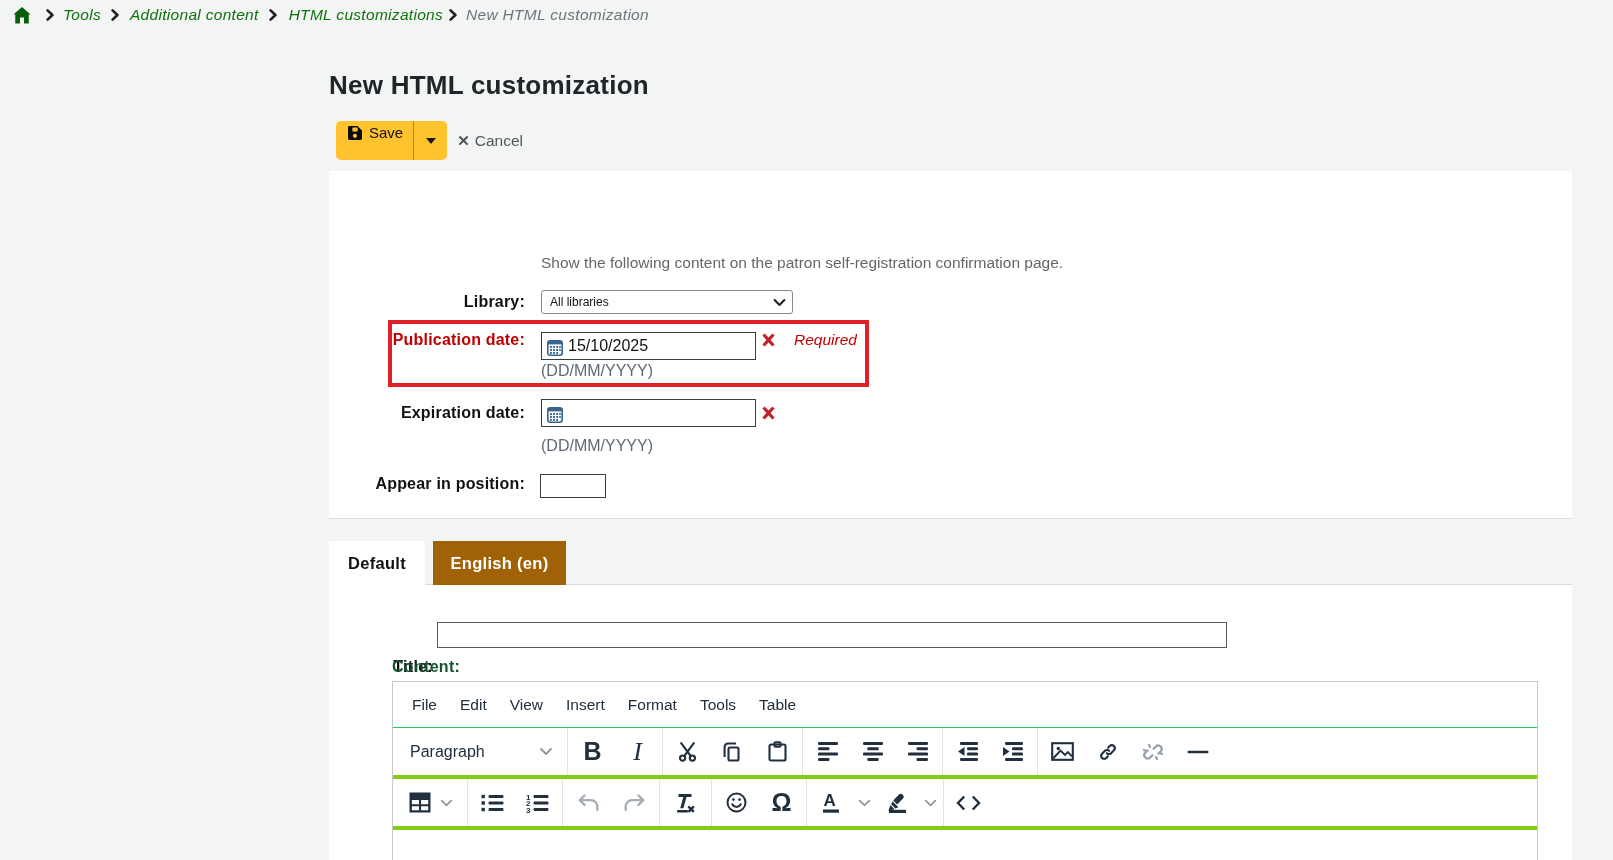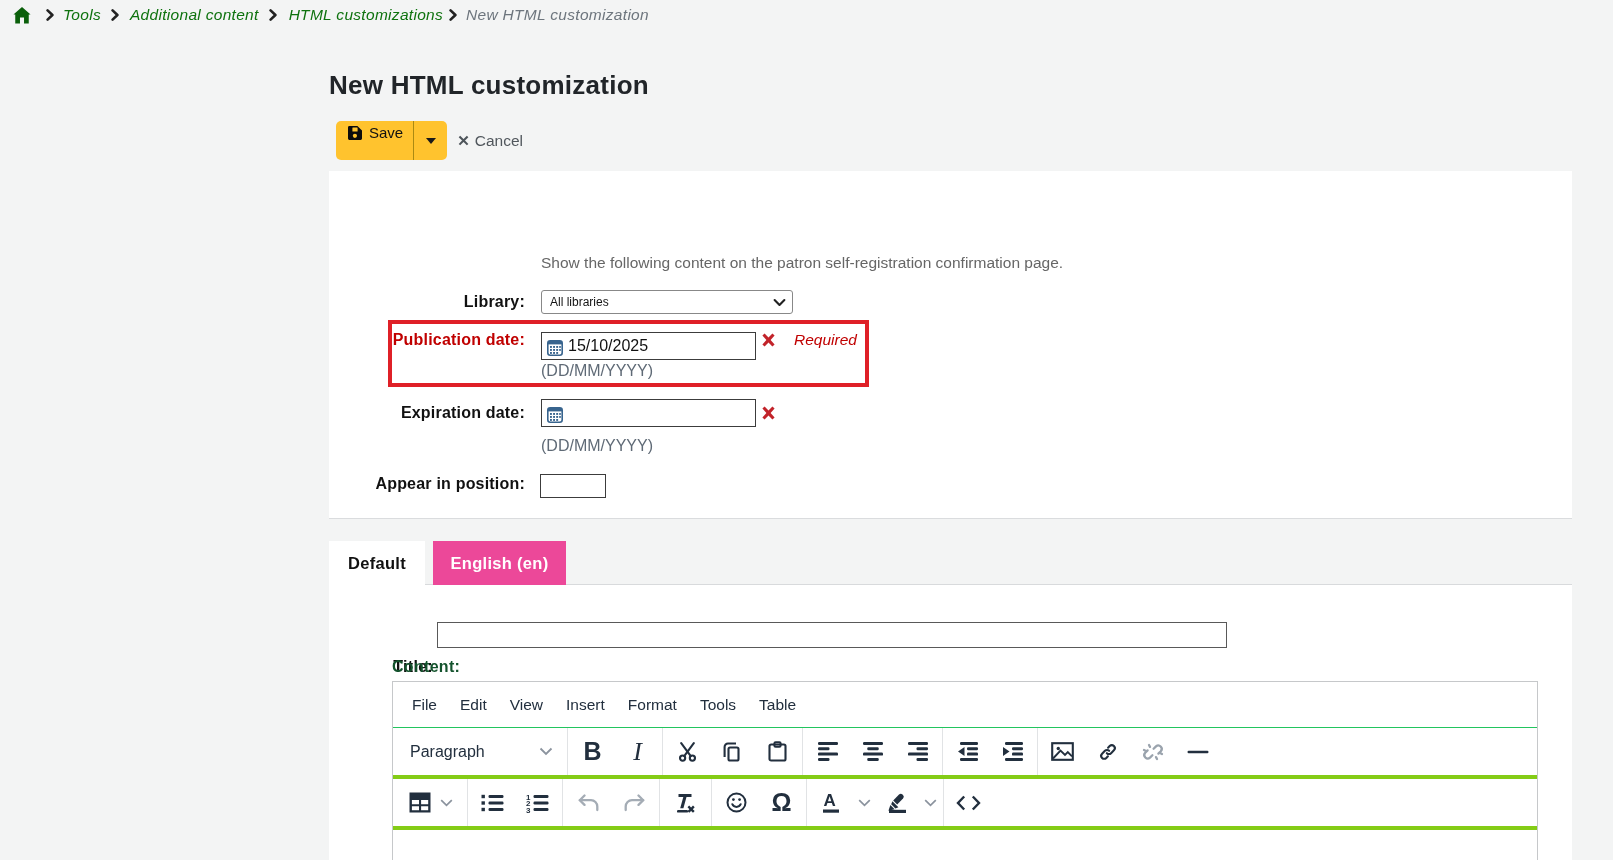--- a/index.html
+++ b/index.html
@@ -42,21 +42,21 @@
 .dinput svg{position:absolute;left:4.5px;top:6.5px;}
 .dinput .dtext{position:absolute;left:26px;line-height:26px;font-size:16px;color:#111;}
 .ddmm{position:absolute;left:212px;font-size:16px;color:#5f6a76;}
 #req{position:absolute;left:465px;top:155px;line-height:28px;font-style:italic;color:#c00000;font-size:15.5px;}
 #posinput{position:absolute;left:211px;top:303px;width:66px;height:24px;border:1.5px solid #3c3c3c;background:#fff;box-sizing:border-box;}
 
 #tabrow{position:absolute;left:329px;top:541px;height:44px;display:flex;}
 #tabline{position:absolute;left:329px;top:584px;width:1243px;height:1px;background:#d8dadc;}
 .tab{height:44px;display:flex;align-items:center;justify-content:center;font-weight:700;font-size:16.5px;letter-spacing:0.3px;}
 #tab1{width:96px;background:#fff;color:#111;}
-#tab2{width:133px;background:#ec4899;color:#fff;margin-left:8px;}
+#tab2{width:133px;background:#a16207;color:#fff;margin-left:8px;}
 
 #sec2{position:absolute;left:329px;top:585px;width:1243px;height:275px;background:#fff;}
 #titlelbl{position:absolute;left:0px;top:37px;width:104px;text-align:right;font-weight:700;font-size:16px;color:#111;line-height:26px;letter-spacing:0.3px;margin-top:32px;}
 #titleinput{position:absolute;left:108px;top:37px;width:790px;height:26px;border:1.5px solid #595959;background:#fff;box-sizing:border-box;}
 #contentlbl{position:absolute;left:63px;top:74px;font-weight:700;font-size:16px;color:#14532d;line-height:16px;letter-spacing:0.3px;}
 
 #editor{position:absolute;left:63px;top:96px;width:1146px;height:400px;border:1px solid #c6c8ca;background:#fff;box-sizing:border-box;}
 #menubar{height:45px;display:flex;align-items:center;padding-left:11px;border-bottom:1px solid #22c55e;}
 #menubar span{padding:0 8px;margin-right:7px;font-size:15.5px;color:#222f3e;}
 .tbar{height:47px;display:flex;align-items:stretch;border-bottom:4px solid #84cc16;}

